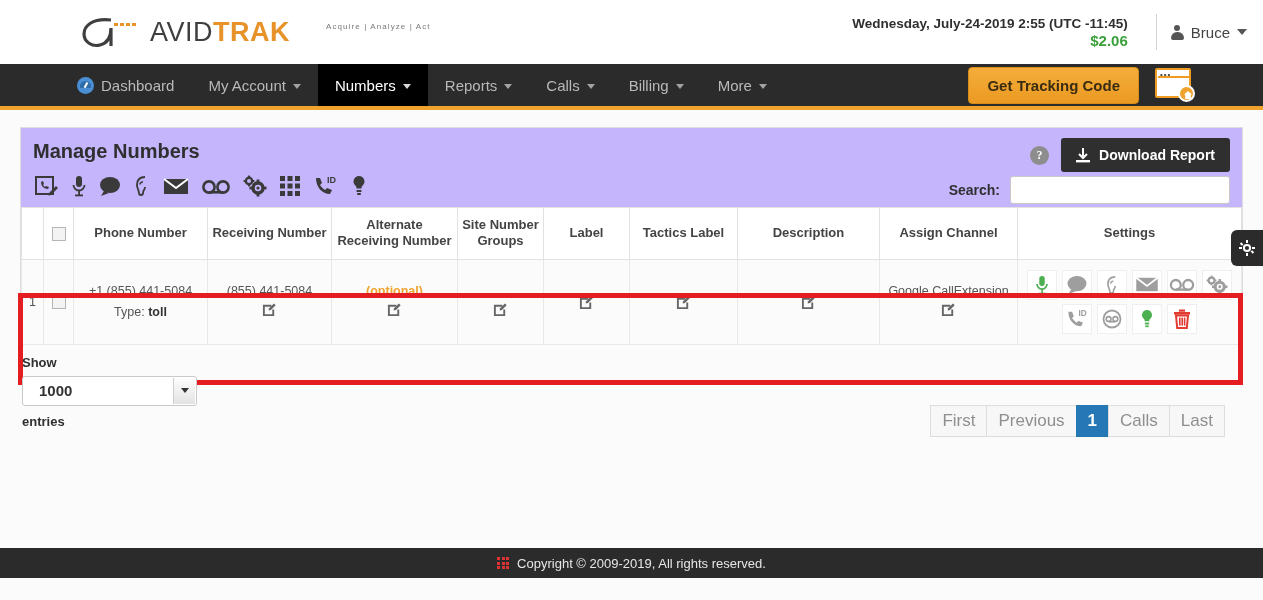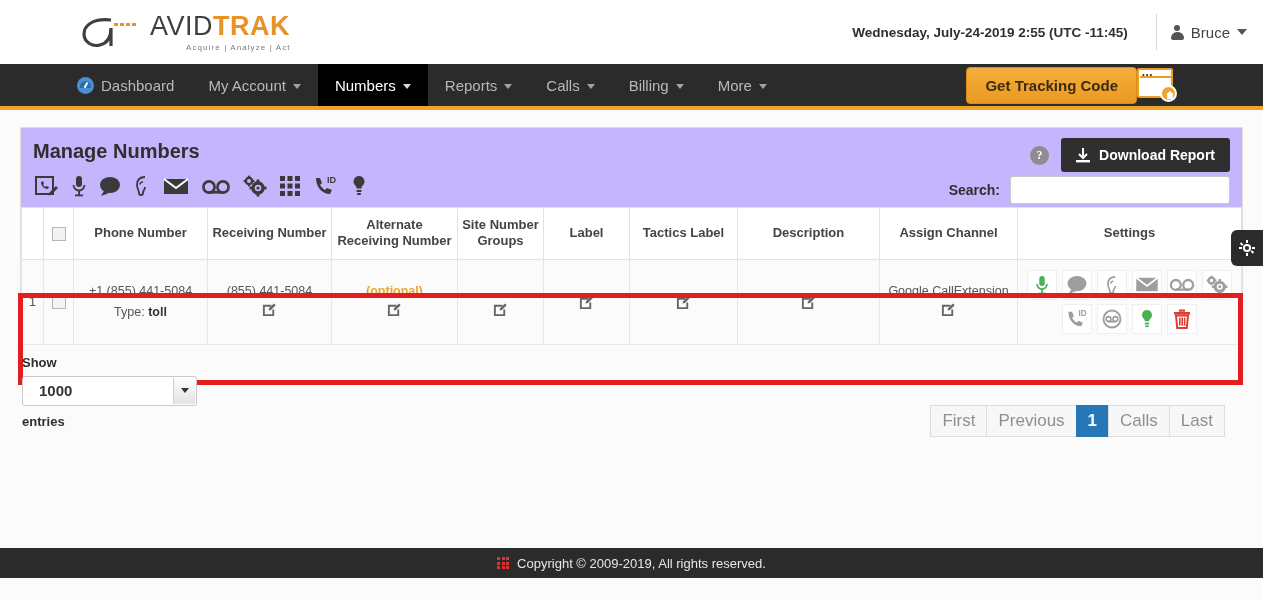--- a/index.html
+++ b/index.html
@@ -20,21 +20,21 @@
     display:flex; align-items:center; justify-content:space-between;
     padding:0 16px 0 0;
     position:relative;
   }
   .logo-wrap { display:flex; align-items:center; padding-left:78px; }
   .logo-mark { position:relative; width:72px; height:40px; }
   .logo-text { font-size:27px; letter-spacing:.5px; line-height:1; font-weight:400; }
   .logo-avid { color:#3f3f3f; }
   .logo-trak { color:#e8922a; font-weight:700; }
   .logo-tag { font-size:8px; color:#7a7a7a; letter-spacing:1.1px; margin-top:3px; padding-left:36px;}
-  .logo-col { display:flex; flex-direction:column; justify-content:space-between; }
+  .logo-col { display:flex; flex-direction:row; justify-content:space-between; }
 
   .topright { display:flex; align-items:center; gap:0; }
   .dt-block { text-align:right; padding-right:14px; }
   .dt-line { font-size:13.5px; font-weight:700; color:#2f2f2f; white-space:nowrap; }
   .bal { font-size:15px; font-weight:700; color:#3aa13a; margin-top:1px; }
   .vdiv { width:1px; height:36px; background:#d5d5d5; margin:0 14px; }
   .user { display:flex; align-items:center; gap:7px; font-size:15px; color:#444; cursor:pointer; }
   .user-ico { width:13px; height:15px; position:relative; }
   .user-ico::before { content:""; position:absolute; left:3.5px; top:0; width:6px; height:6px; border-radius:50%; background:#555; }
   .user-ico::after { content:""; position:absolute; left:0; top:7px; width:13px; height:8px; border-radius:6px 6px 2px 2px; background:#555; }
@@ -51,21 +51,21 @@
     display:flex; align-items:center; gap:7px;
     padding:0 17px; color:#b9b9b9; font-size:15px; cursor:pointer;
     white-space:nowrap;
   }
   .nav-item.active { background:#000000; color:#ffffff; }
   .nav-caret { width:0;height:0;border-left:4px solid transparent;border-right:4px solid transparent;border-top:5px solid currentColor; margin-top:3px; opacity:.85;}
   .dash-ico { width:17px;height:17px;border-radius:50%;background:#4a8fd4; position:relative; display:inline-block;}
   .dash-ico::before{content:"";position:absolute;left:3px;top:4px;width:11px;height:7px;border-radius:6px 6px 0 0;background:#2f6ca8;}
   .dash-ico::after{content:"";position:absolute;left:8px;top:5px;width:1.6px;height:6px;background:#fff;transform:rotate(28deg);}
 
-  .nav-right { margin-left:auto; display:flex; align-items:center; gap:0; padding-right:86px; }
+  .nav-right { margin-left:auto; display:flex; align-items:center; gap:16px; padding-right:68px; }
   .btn-track {
     background:linear-gradient(#f4ad3c,#eb9a21);
     color:#3a2c10; font-weight:700; font-size:15px;
     padding:9px 18px; border-radius:4px; border:1px solid #d98c16;
     cursor:pointer; white-space:nowrap;
   }
   .win-ico { width:40px;height:34px; position:relative; cursor:pointer; }
   .win-ico .frame { position:absolute; inset:0 4px 4px 0; border:2.5px solid #ee9c22; border-radius:2px; background:#fff; }
   .win-ico .bar { position:absolute; top:2.5px; left:2.5px; right:6.5px; height:7px; background:#fff; border-bottom:2px solid #ee9c22;}
   .win-ico .dots { position:absolute; top:4px; left:5px; font-size:8px; color:#3a3a3a; letter-spacing:1px; line-height:5px;}
@@ -182,20 +182,21 @@
       <div class="logo-text">
         <span class="logo-avid">AVID</span><span class="logo-trak">TRAK</span>
       </div>
       <div class="logo-tag">Acquire  |  Analyze  |  Act</div>
     </div>
   </div>
 
   <div class="topright">
     <div class="dt-block">
       <div class="dt-line">Wednesday, July-24-2019 2:55 (UTC -11:45)</div>
+      <div class="bal">$2.06</div>
     </div>
     <div class="vdiv"></div>
     <div class="user">
       <span class="user-ico"></span>
       <span>Bruce</span>
       <span class="caret"></span>
     </div>
   </div>
 </div>
 

